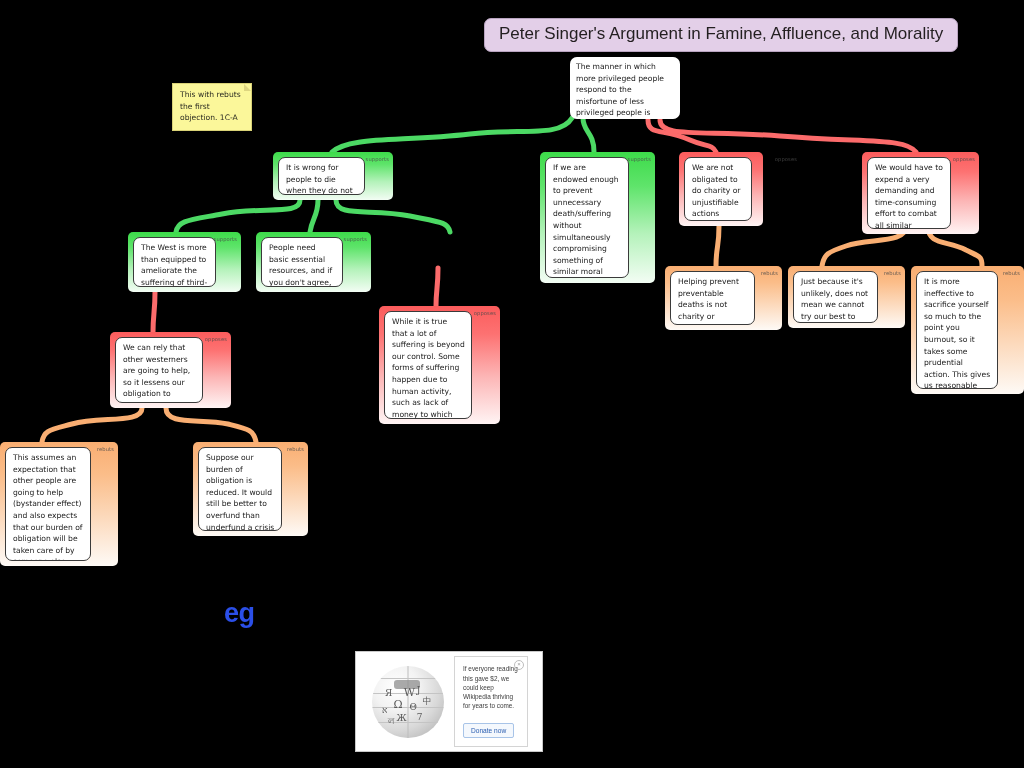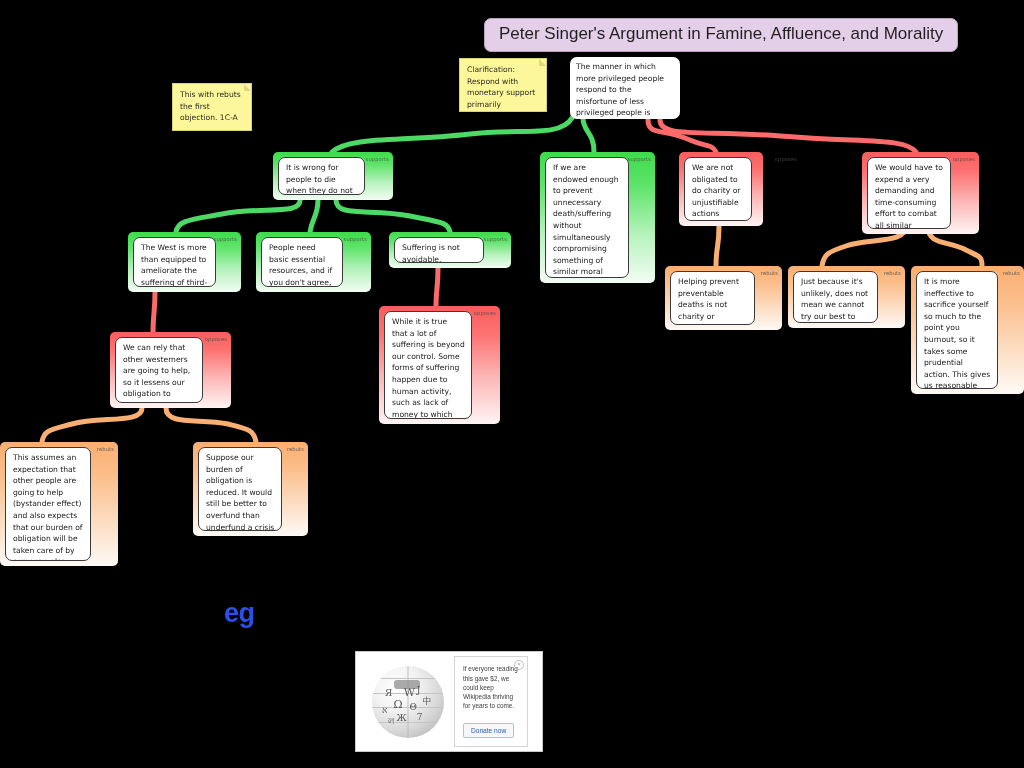--- a/index.html
+++ b/index.html
@@ -192,24 +192,20 @@
     </g>
   </svg>
 
   <div class="map-title" style="left:484px;top:18px;">Peter Singer's Argument in Famine, Affluence, and Morality</div>
 
   <div class="sticky" style="left:172px;top:83px;width:80px;height:48px;">
     <span class="fold"></span>
     <span>This with rebuts the first objection. 1C-A</span>
   </div>
 
-  <div class="sticky" style="left:459px;top:58px;width:88px;height:54px;">
-    <span class="fold"></span>
-    <span>Clarification: Respond with monetary support primarily</span>
-  </div>
 
   <div class="node root" style="left:570px;top:57px;width:110px;height:62px;background:#fff;border:1px solid #3a3a3a;border-radius:7px;">
     <div class="inner" style="left:-1px;top:-1px;width:110px;height:62px;border:none;border-radius:7px;padding:4px 6px;">The manner in which more privileged people respond to the misfortune of less privileged people is unjustifiable</div>
   </div>
 
   <div class="node supports" style="left:273px;top:152px;width:120px;height:48px;">
     <div class="inner" style="width:87px;height:38px;">It is wrong for people to die when they do not have to</div>
     <span class="badge">supports</span>
   </div>
 
@@ -231,24 +227,20 @@
   <div class="node supports" style="left:128px;top:232px;width:113px;height:60px;">
     <div class="inner" style="width:83px;height:50px;">The West is more than equipped to ameliorate the suffering of third-world countries.</div>
     <span class="badge">supports</span>
   </div>
 
   <div class="node supports" style="left:256px;top:232px;width:115px;height:60px;">
     <div class="inner" style="width:82px;height:50px;">People need basic essential resources, and if you don't agree, don't read</div>
     <span class="badge">supports</span>
   </div>
 
-  <div class="node supports" style="left:389px;top:232px;width:122px;height:36px;">
-    <div class="inner" style="width:90px;height:26px;">Suffering is not avoidable.</div>
-    <span class="badge">supports</span>
-  </div>
 
   <div class="node opposes" style="left:379px;top:306px;width:121px;height:118px;">
     <div class="inner" style="width:88px;height:108px;">While it is true that a lot of suffering is beyond our control. Some forms of suffering happen due to human activity, such as lack of money to which our thesis wishes to rectify</div>
     <span class="badge">opposes</span>
   </div>
 
   <div class="node opposes" style="left:110px;top:332px;width:121px;height:76px;">
     <div class="inner" style="width:88px;height:66px;">We can rely that other westerners are going to help, so it lessens our obligation to support</div>
     <span class="badge">opposes</span>
   </div>

